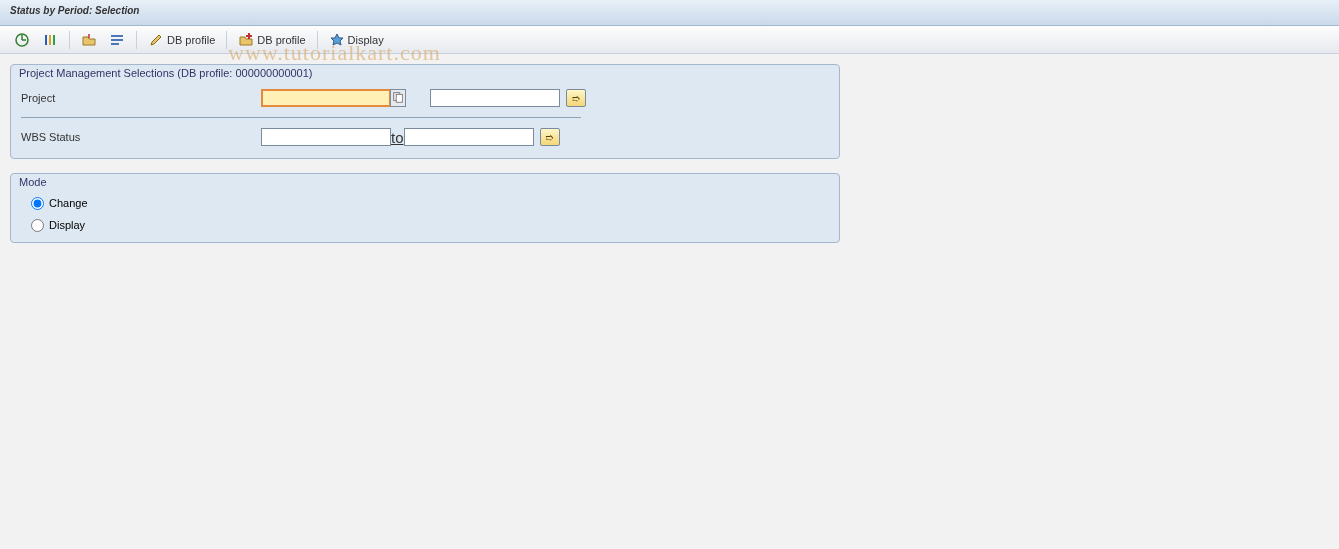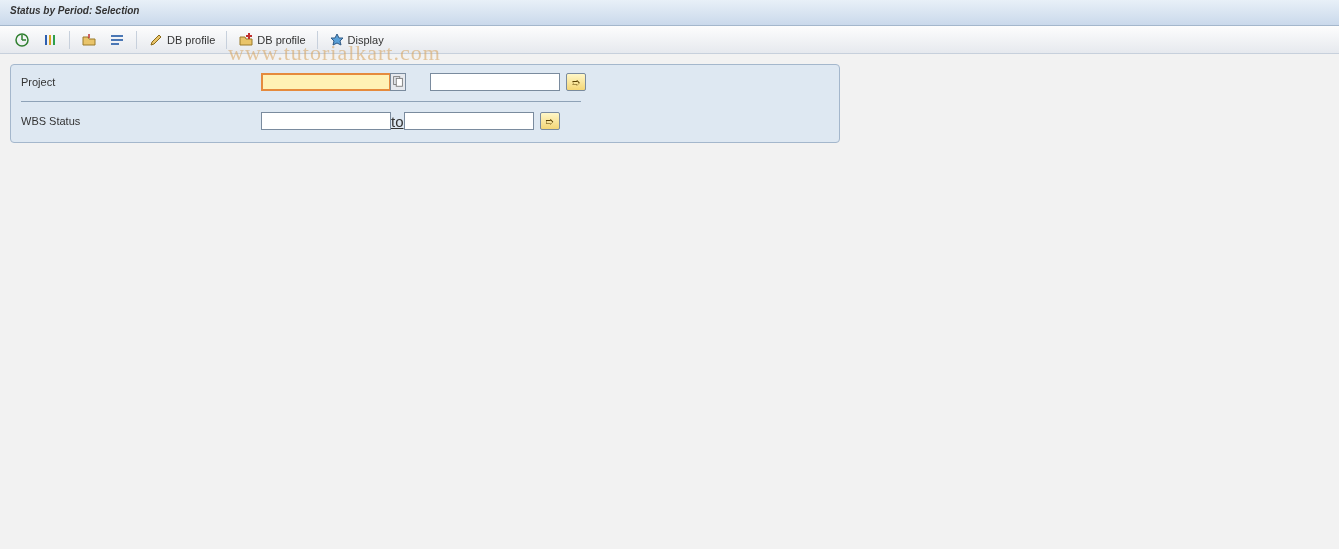--- a/index.html
+++ b/index.html
@@ -228,20 +228,21 @@
     </span>
     <span class="toolbar-label">Display</span>
   </span>
 </div>
 
 <div class="watermark">www.tutorialkart.com</div>
 
 <div class="content">
 
   <div class="groupbox">
+    <div class="gb-title">Project Management Selections (DB profile: 000000000001)</div>
     <div class="gb-body">
       <div class="row">
         <span class="row-label">Project</span>
         <input class="inp focused" value="" style="">
         <span class="value-help">
           <span class="ico">
             <svg viewBox="0 0 16 16">
                 <rect x="3" y="3" width="7" height="9" fill="none" stroke="#777"></rect>
                 <rect x="6" y="5" width="7" height="9" fill="#fff" stroke="#777"></rect>
               </svg>
@@ -259,14 +260,27 @@
         <input class="inp" value="" style="">
         <span class="to-lbl">to</span>
         <input class="inp" value="" style="">
         <span class="multi-btn">
           <span style="font-size:10px;color:#5a4000;">➱</span>
         </span>
       </div>
     </div>
   </div>
 
+  <div class="groupbox">
+    <div class="gb-title">Mode</div>
+    <div class="gb-body" style="padding-top:2px;padding-bottom:6px;">
+      <div class="radio-row">
+        <input type="radio" name="mode" checked="" style="">
+        <span>Change</span>
+      </div>
+      <div class="radio-row">
+        <input type="radio" name="mode" style="">
+        <span>Display</span>
+      </div>
+    </div>
+  </div>
 
 </div>
 
 </body></html>

